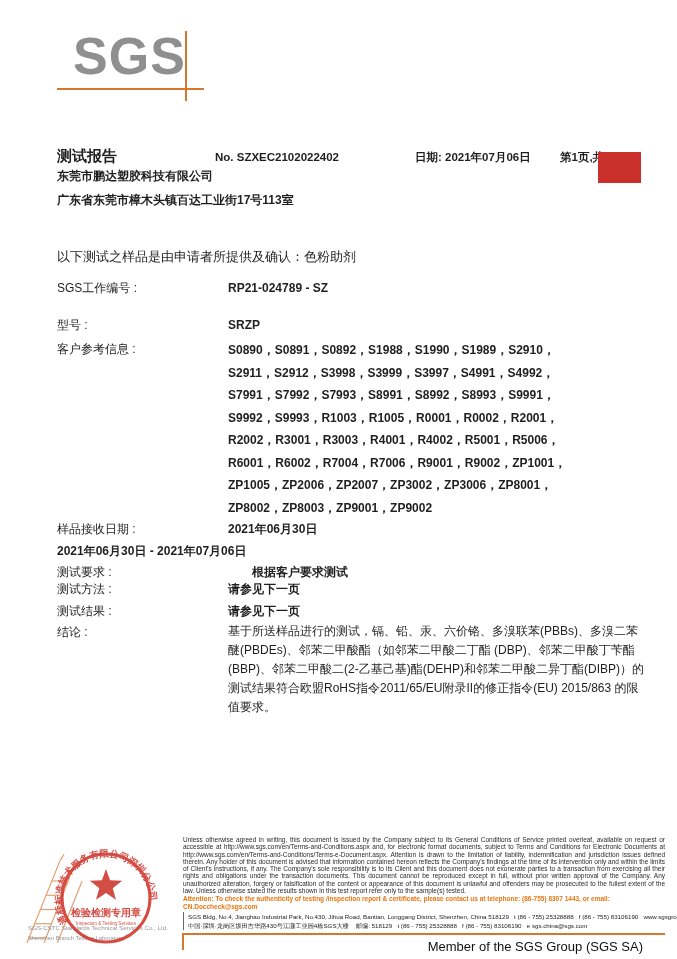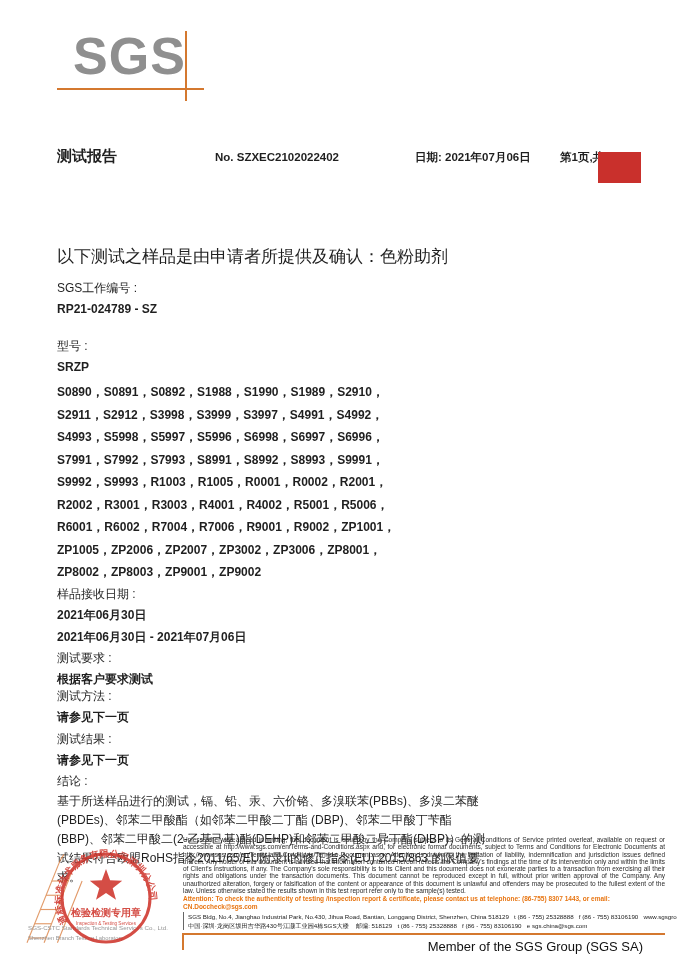--- a/index.html
+++ b/index.html
@@ -18,30 +18,30 @@
   .h-title{width:158px;font-size:15px;font-weight:bold;}
   .h-no{width:200px;font-size:11.5px;font-weight:bold;}
   .h-date{width:145px;font-size:11.5px;font-weight:bold;}
   .h-page{flex:1;font-size:11.5px;font-weight:bold;}
   
   .red-box{position:absolute;left:598px;top:152px;width:43px;height:31px;background:#c9302c;}
   
   .applicant{position:absolute;left:57px;top:164px;font-size:12px;font-weight:bold;line-height:24px;}
   
   .main{position:absolute;left:57px;top:248px;width:590px;}
-  .statement{font-size:17px;line-height:18px;margin-bottom:12px;}
-  .field-row{display:flex;line-height:21px;font-size:12px;flex-direction:column;}
+  .statement{font-size:13px;line-height:18px;margin-bottom:12px;}
+  .field-row{display:flex;line-height:21px;font-size:12px;}
   .field-label{width:171px;flex:none;}
   .field-value{flex:1;font-weight:bold;}
   .row-model{margin-top:16px;}
   .row-refs{margin-top:3px;}
   .ref-lines div{line-height:22.5px;font-weight:bold;}
   .row-received{margin-top:0;}
   .row-period{margin-top:1px;}
-  .row-requirement{margin-top:0;}
+  .row-requirement{margin-top:0;gap:24px;}
   .row-method{margin-top:-4px;}
   .row-result{margin-top:1px;}
   .row-conclusion{margin-top:0;}
   .conclusion-text{flex:1;font-weight:normal;font-size:12px;line-height:19px;width:432px;}
   
   .building-svg{position:absolute;left:8px;top:850px;}
   .stamp-svg{position:absolute;left:46px;top:838px;}
   .stamp-company{position:absolute;left:28px;top:922px;color:#969696;line-height:11px;width:180px;}
   .stamp-company .l1{font-size:6.2px;}
   .stamp-company .l2{font-size:5.8px;}
@@ -67,39 +67,43 @@
 
   <div class="header-row">
     <div class="h-title">测试报告</div>
     <div class="h-no">No. SZXEC2102022402</div>
     <div class="h-date">日期: 2021年07月06日</div>
     <div class="h-page">第1页,共7页</div>
   </div>
 
   <div class="red-box"></div>
 
+  <div class="applicant">
+    <div>东莞市鹏达塑胶科技有限公司</div>
+    <div>广东省东莞市樟木头镇百达工业街17号113室</div>
+  </div>
 
   <div class="main">
     <div class="statement">以下测试之样品是由申请者所提供及确认：色粉助剂</div>
 
     <div class="field-row row-workno">
       <div class="field-label">SGS工作编号 :</div>
       <div class="field-value">RP21-024789 - SZ</div>
     </div>
 
     <div class="field-row row-model">
       <div class="field-label">型号 :</div>
       <div class="field-value">SRZP</div>
     </div>
 
     <div class="field-row row-refs">
+      <div class="field-label">客户参考信息 :</div>
       <div class="field-value ref-lines">
         <div>S0890，S0891，S0892，S1988，S1990，S1989，S2910，</div>
         <div>S2911，S2912，S3998，S3999，S3997，S4991，S4992，</div>
-        <div>S4993，S5998，S5997，S5996，S6998，S6997，S6996，</div>
         <div>S7991，S7992，S7993，S8991，S8992，S8993，S9991，</div>
         <div>S9992，S9993，R1003，R1005，R0001，R0002，R2001，</div>
         <div>R2002，R3001，R3003，R4001，R4002，R5001，R5006，</div>
         <div>R6001，R6002，R7004，R7006，R9001，R9002，ZP1001，</div>
         <div>ZP1005，ZP2006，ZP2007，ZP3002，ZP3006，ZP8001，</div>
         <div>ZP8002，ZP8003，ZP9001，ZP9002</div>
       </div>
     </div>
 
     <div class="field-row row-received">

